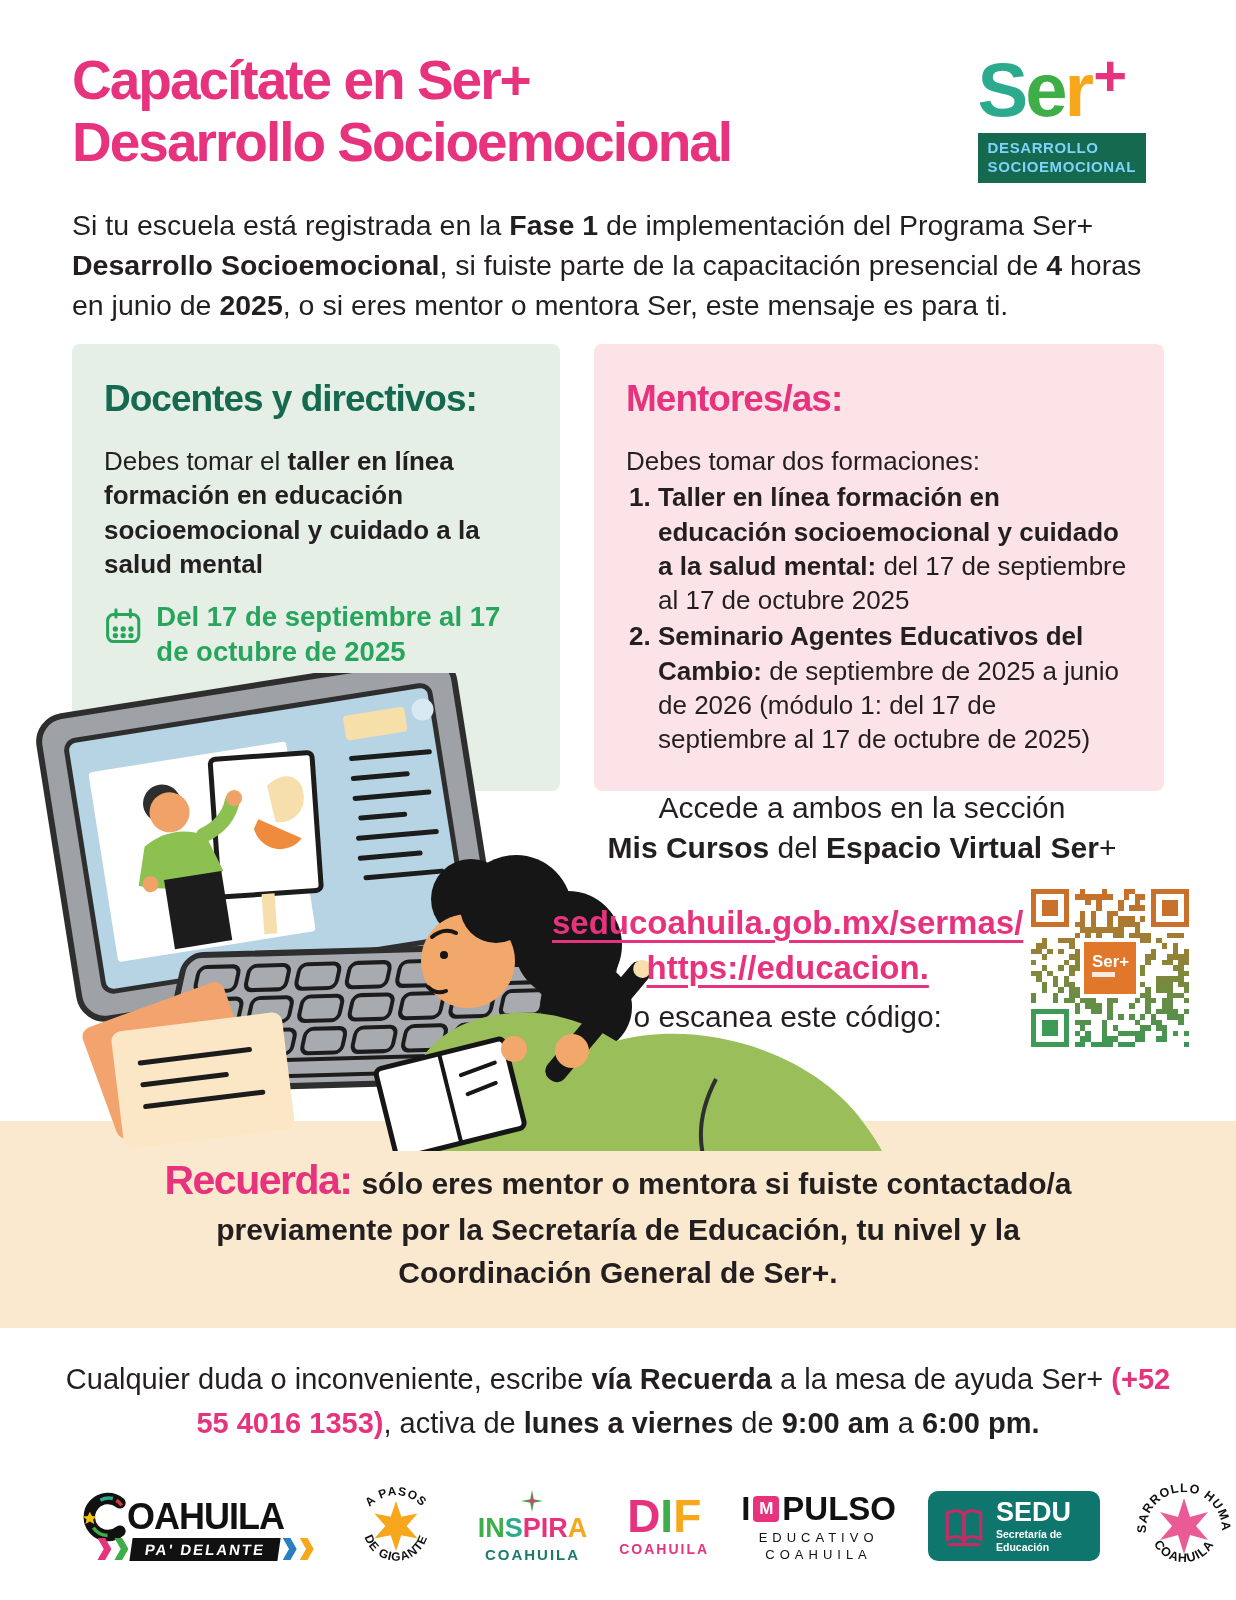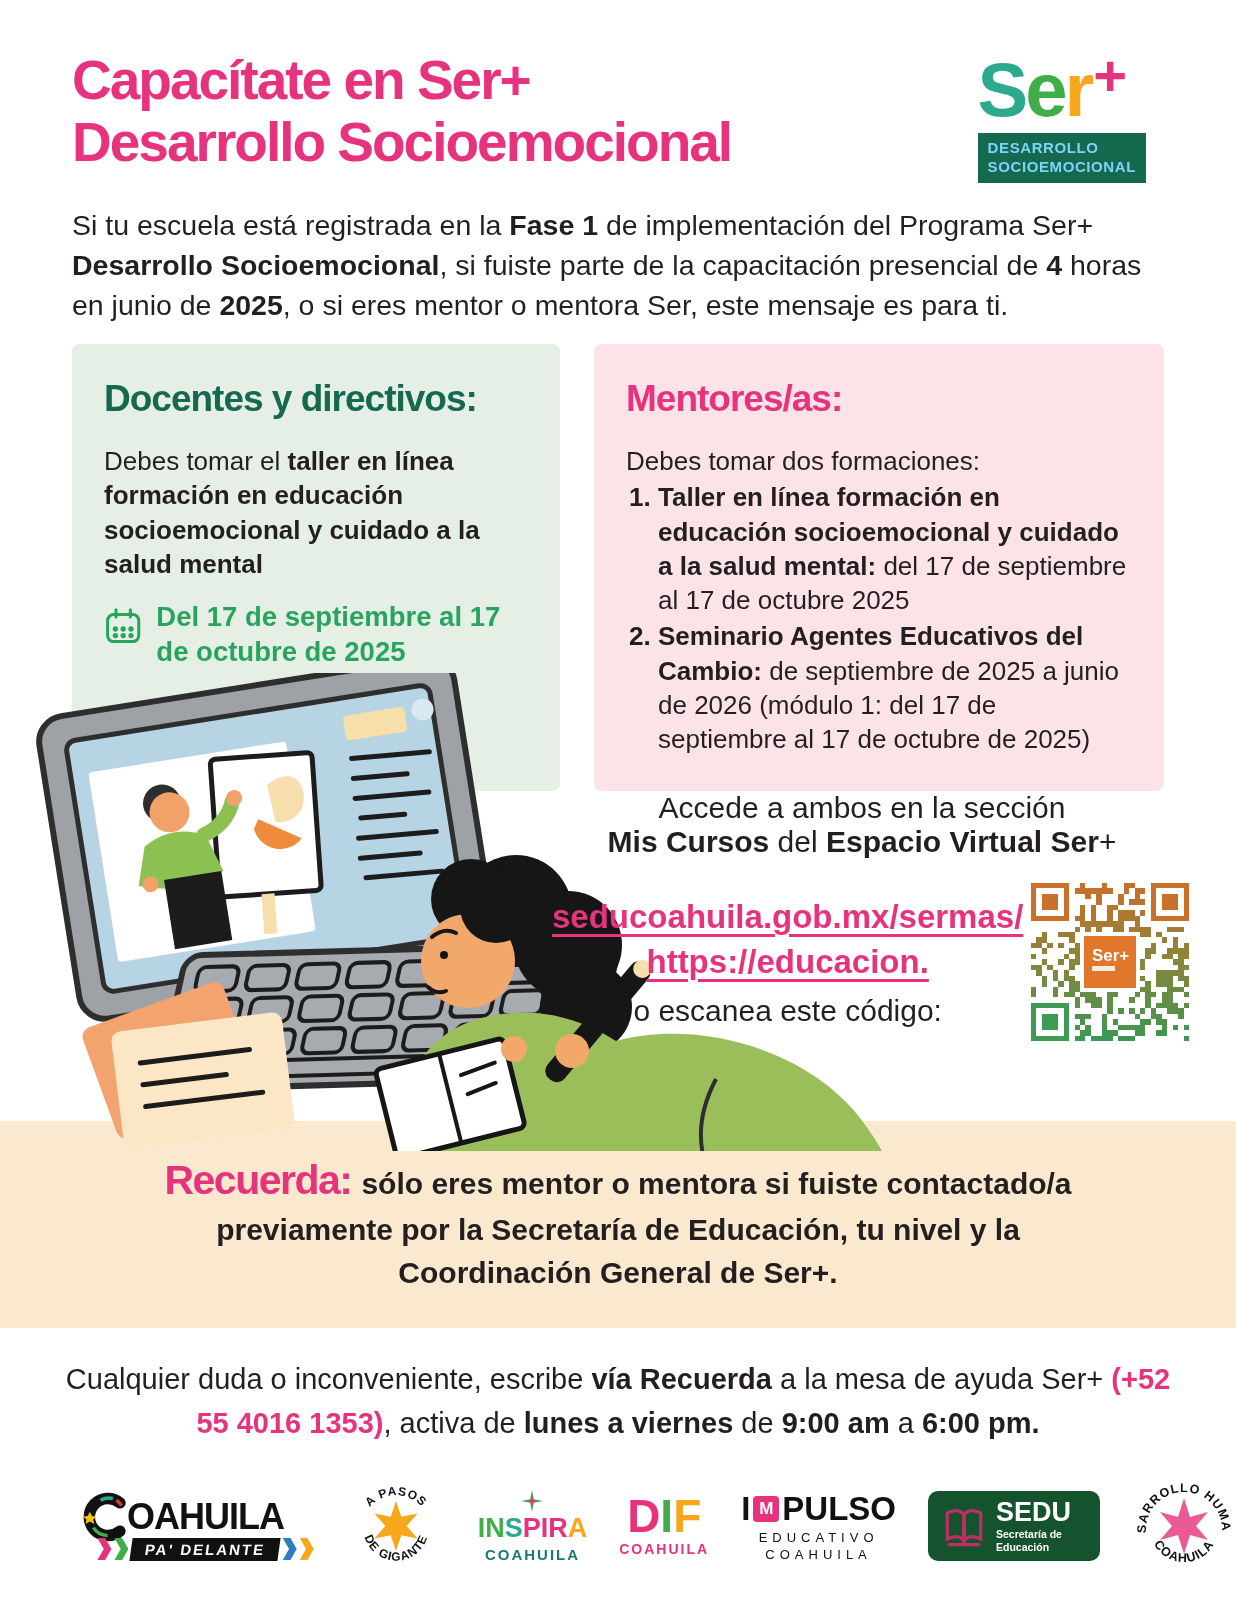--- a/index.html
+++ b/index.html
@@ -32,21 +32,21 @@
   .date-text{color:#27A55C;font-weight:700;font-size:27.5px;line-height:1.28;padding-top:4px;}
   .box-pink ol{margin:2px 0 0;padding-left:32px;}
   .box-pink li{margin-top:2px;}
   .box-pink li::marker{font-weight:700;}
 
   
   .mid{position:relative;height:330px;}
   .illu{position:absolute;left:16px;top:-118px;width:905px;height:478px;}
   .access{position:absolute;right:64px;top:0;width:620px;text-align:center;}
   .access-l1{font-size:30px;}
-  .access-l2{font-size:30px;}
+  .access-l2{font-size:30px;margin-top:6px;}
   .access-row{display:flex;align-items:center;margin-top:24px;}
   .link-col{flex:1;}
   .link{display:block;color:#E7337D;font-weight:700;font-size:33px;line-height:1.35;
         text-decoration:underline;text-decoration-thickness:3px;text-underline-offset:6px;}
   .scan{font-size:30px;margin-top:10px;}
   .qr-wrap{flex:none;width:158px;height:158px;margin-left:8px;}
   .qr-wrap svg{width:158px;height:158px;}
   .qr-logo-text{font-weight:700;fill:#fff;font-size:3.1px;}
 
   
@@ -70,21 +70,21 @@
   .arc-txt{font-size:12.5px;font-weight:700;fill:#111;letter-spacing:1px;}
   .inspira-word{font-size:27px;font-weight:700;letter-spacing:0;}
   .inspira-sub{font-size:15px;font-weight:700;color:#1B7A6E;letter-spacing:2px;margin-top:2px;}
   .dif-word{font-size:46px;font-weight:700;line-height:.95;}
   .dif-sub{font-size:14px;font-weight:700;color:#E7337D;letter-spacing:2px;margin-top:2px;}
   .imp-row{display:flex;align-items:center;gap:3px;}
   .imp-word{font-size:33px;font-weight:700;color:#111;}
   .m-icon{width:26px;height:26px;background:#E7337D;border-radius:4px;color:#fff;font-weight:700;
           font-size:17px;display:flex;align-items:center;justify-content:center;}
   .imp-sub{font-size:13px;letter-spacing:5px;color:#111;margin-top:2px;}
-  .sedu{width:172px;height:70px;background:#14532d;border-radius:10px;display:flex;align-items:center;
+  .sedu{width:172px;height:70px;background:#0f766e;border-radius:10px;display:flex;align-items:center;
         padding:0 10px;box-sizing:border-box;gap:6px;}
   .sedu-name{color:#fff;font-size:27px;font-weight:700;line-height:1;}
   .sedu-sub{color:#fff;font-size:10.5px;font-weight:700;line-height:1.15;margin-top:2px;}
 </style>
 </head>
 <body>
 
 <div class="header">
   <h1 class="title" style="margin:0">
     <div>Capacítate en Ser+</div>

